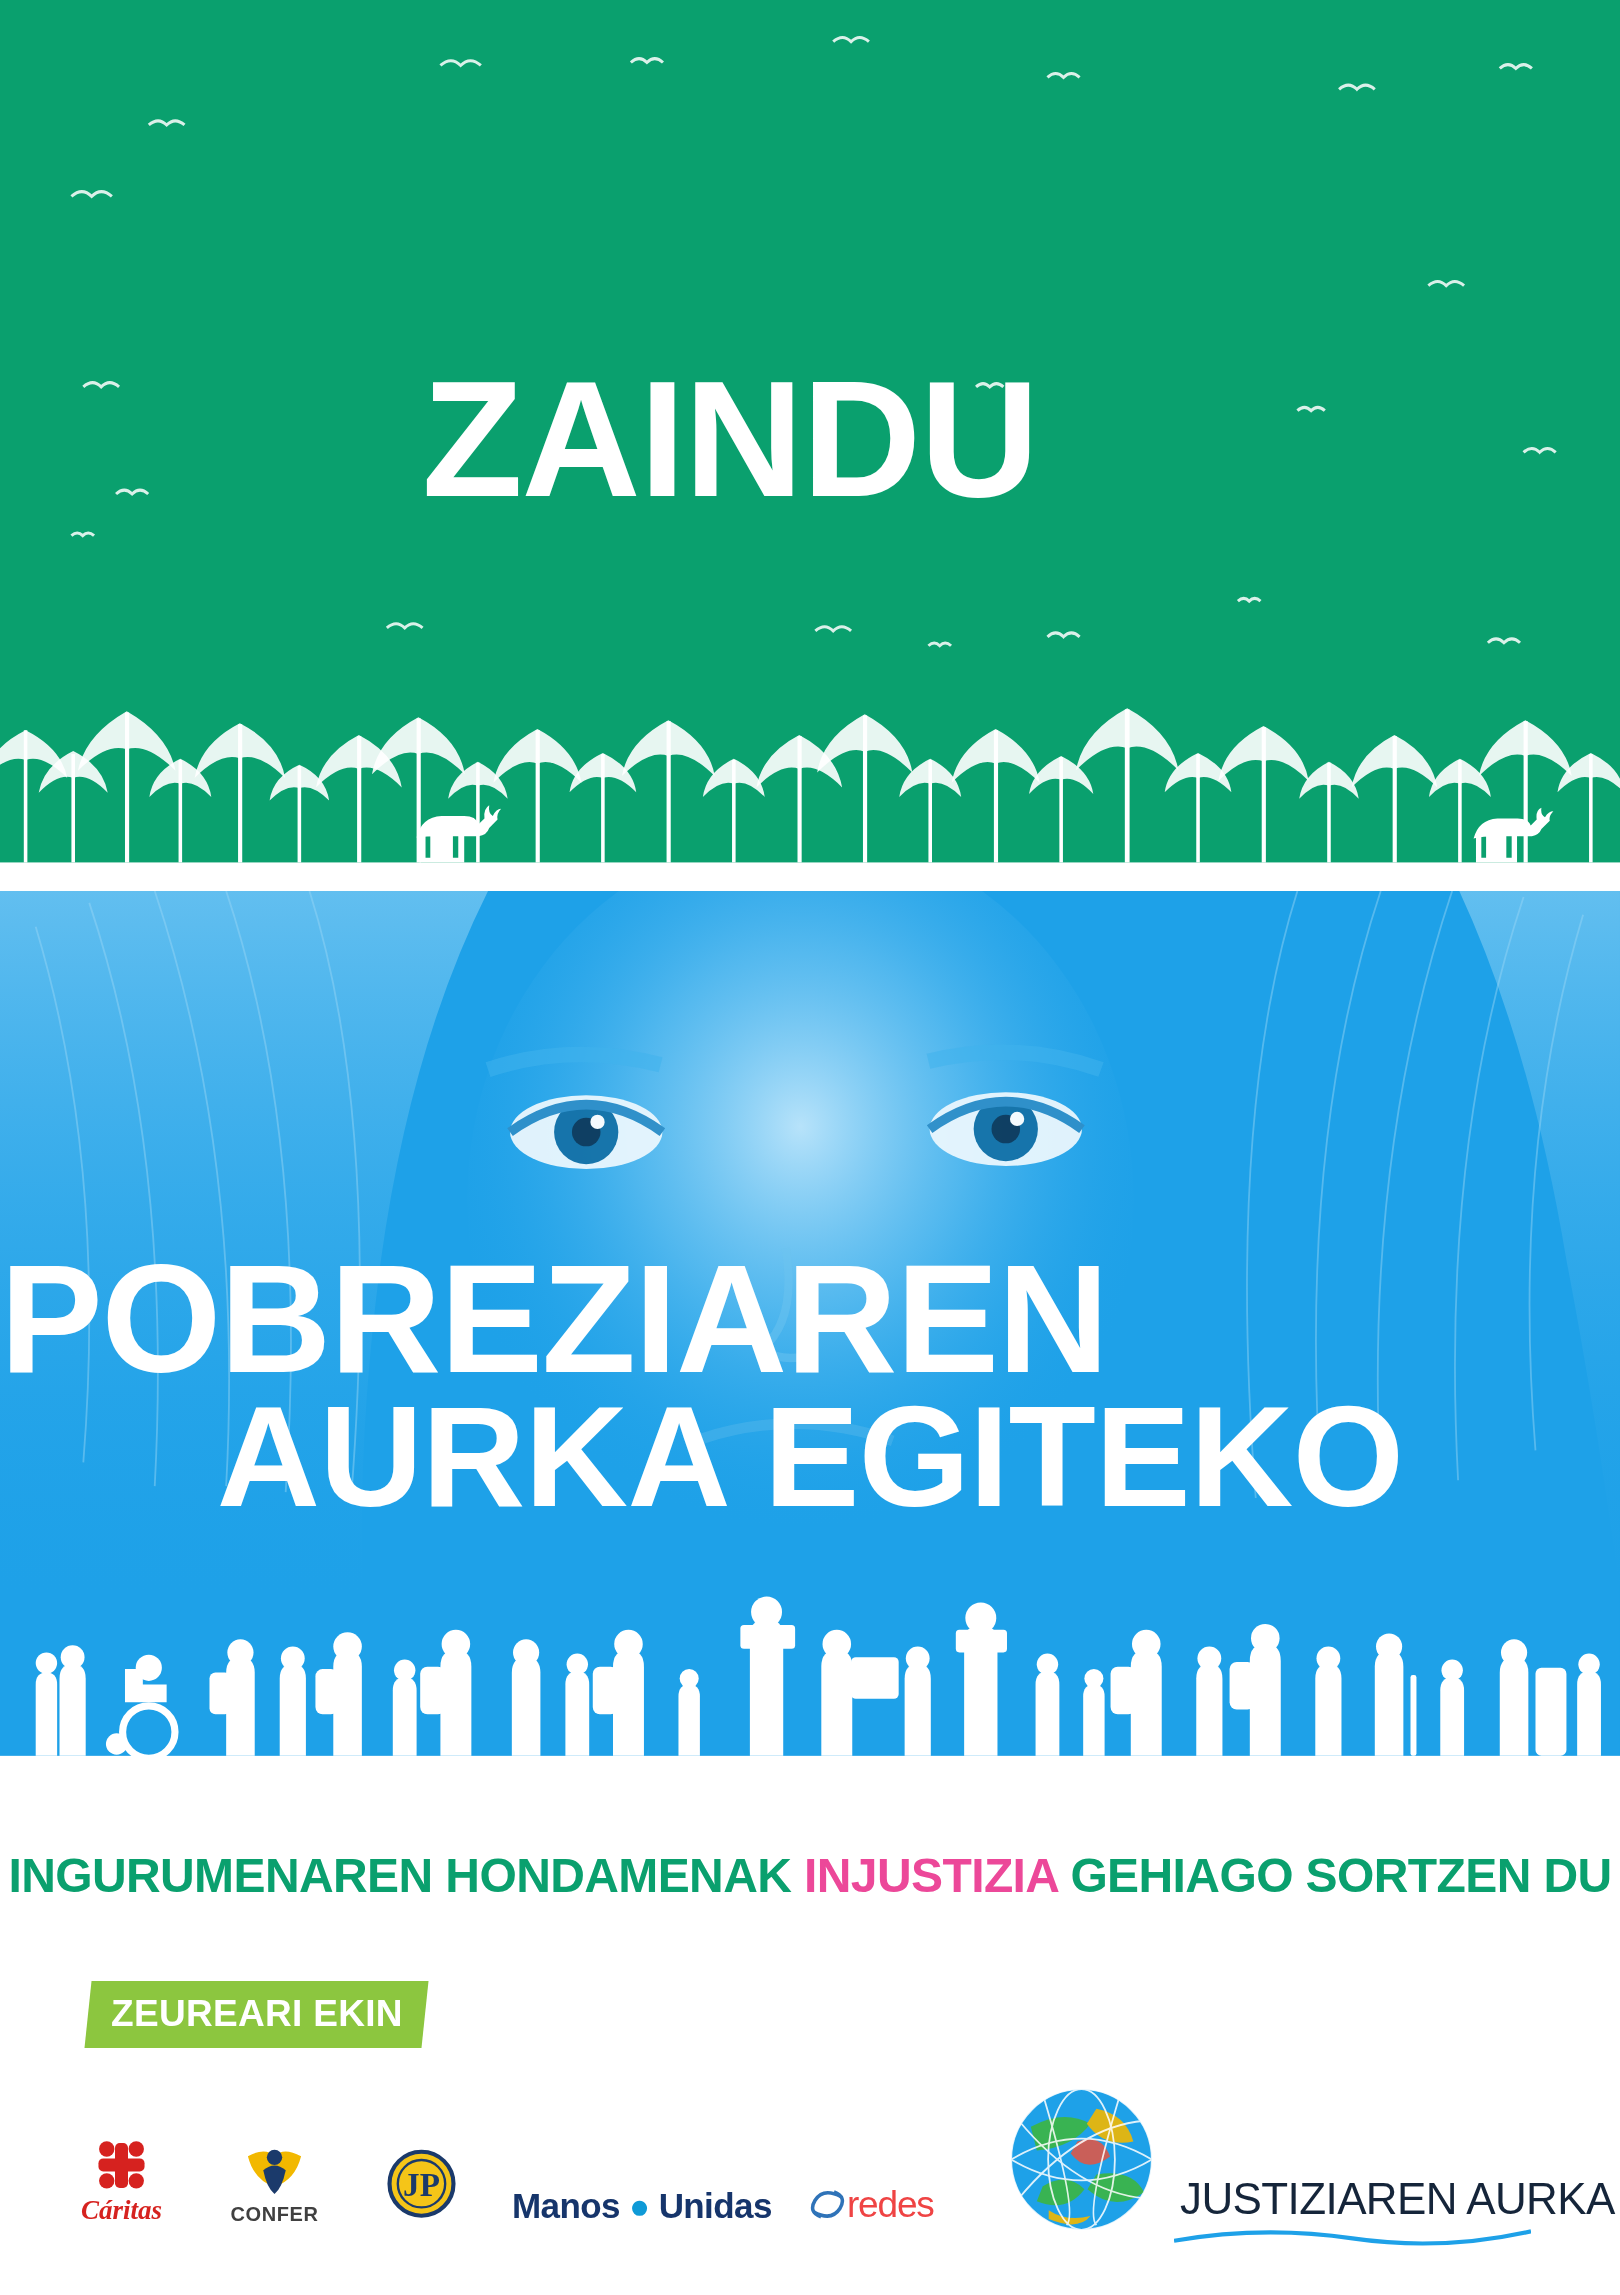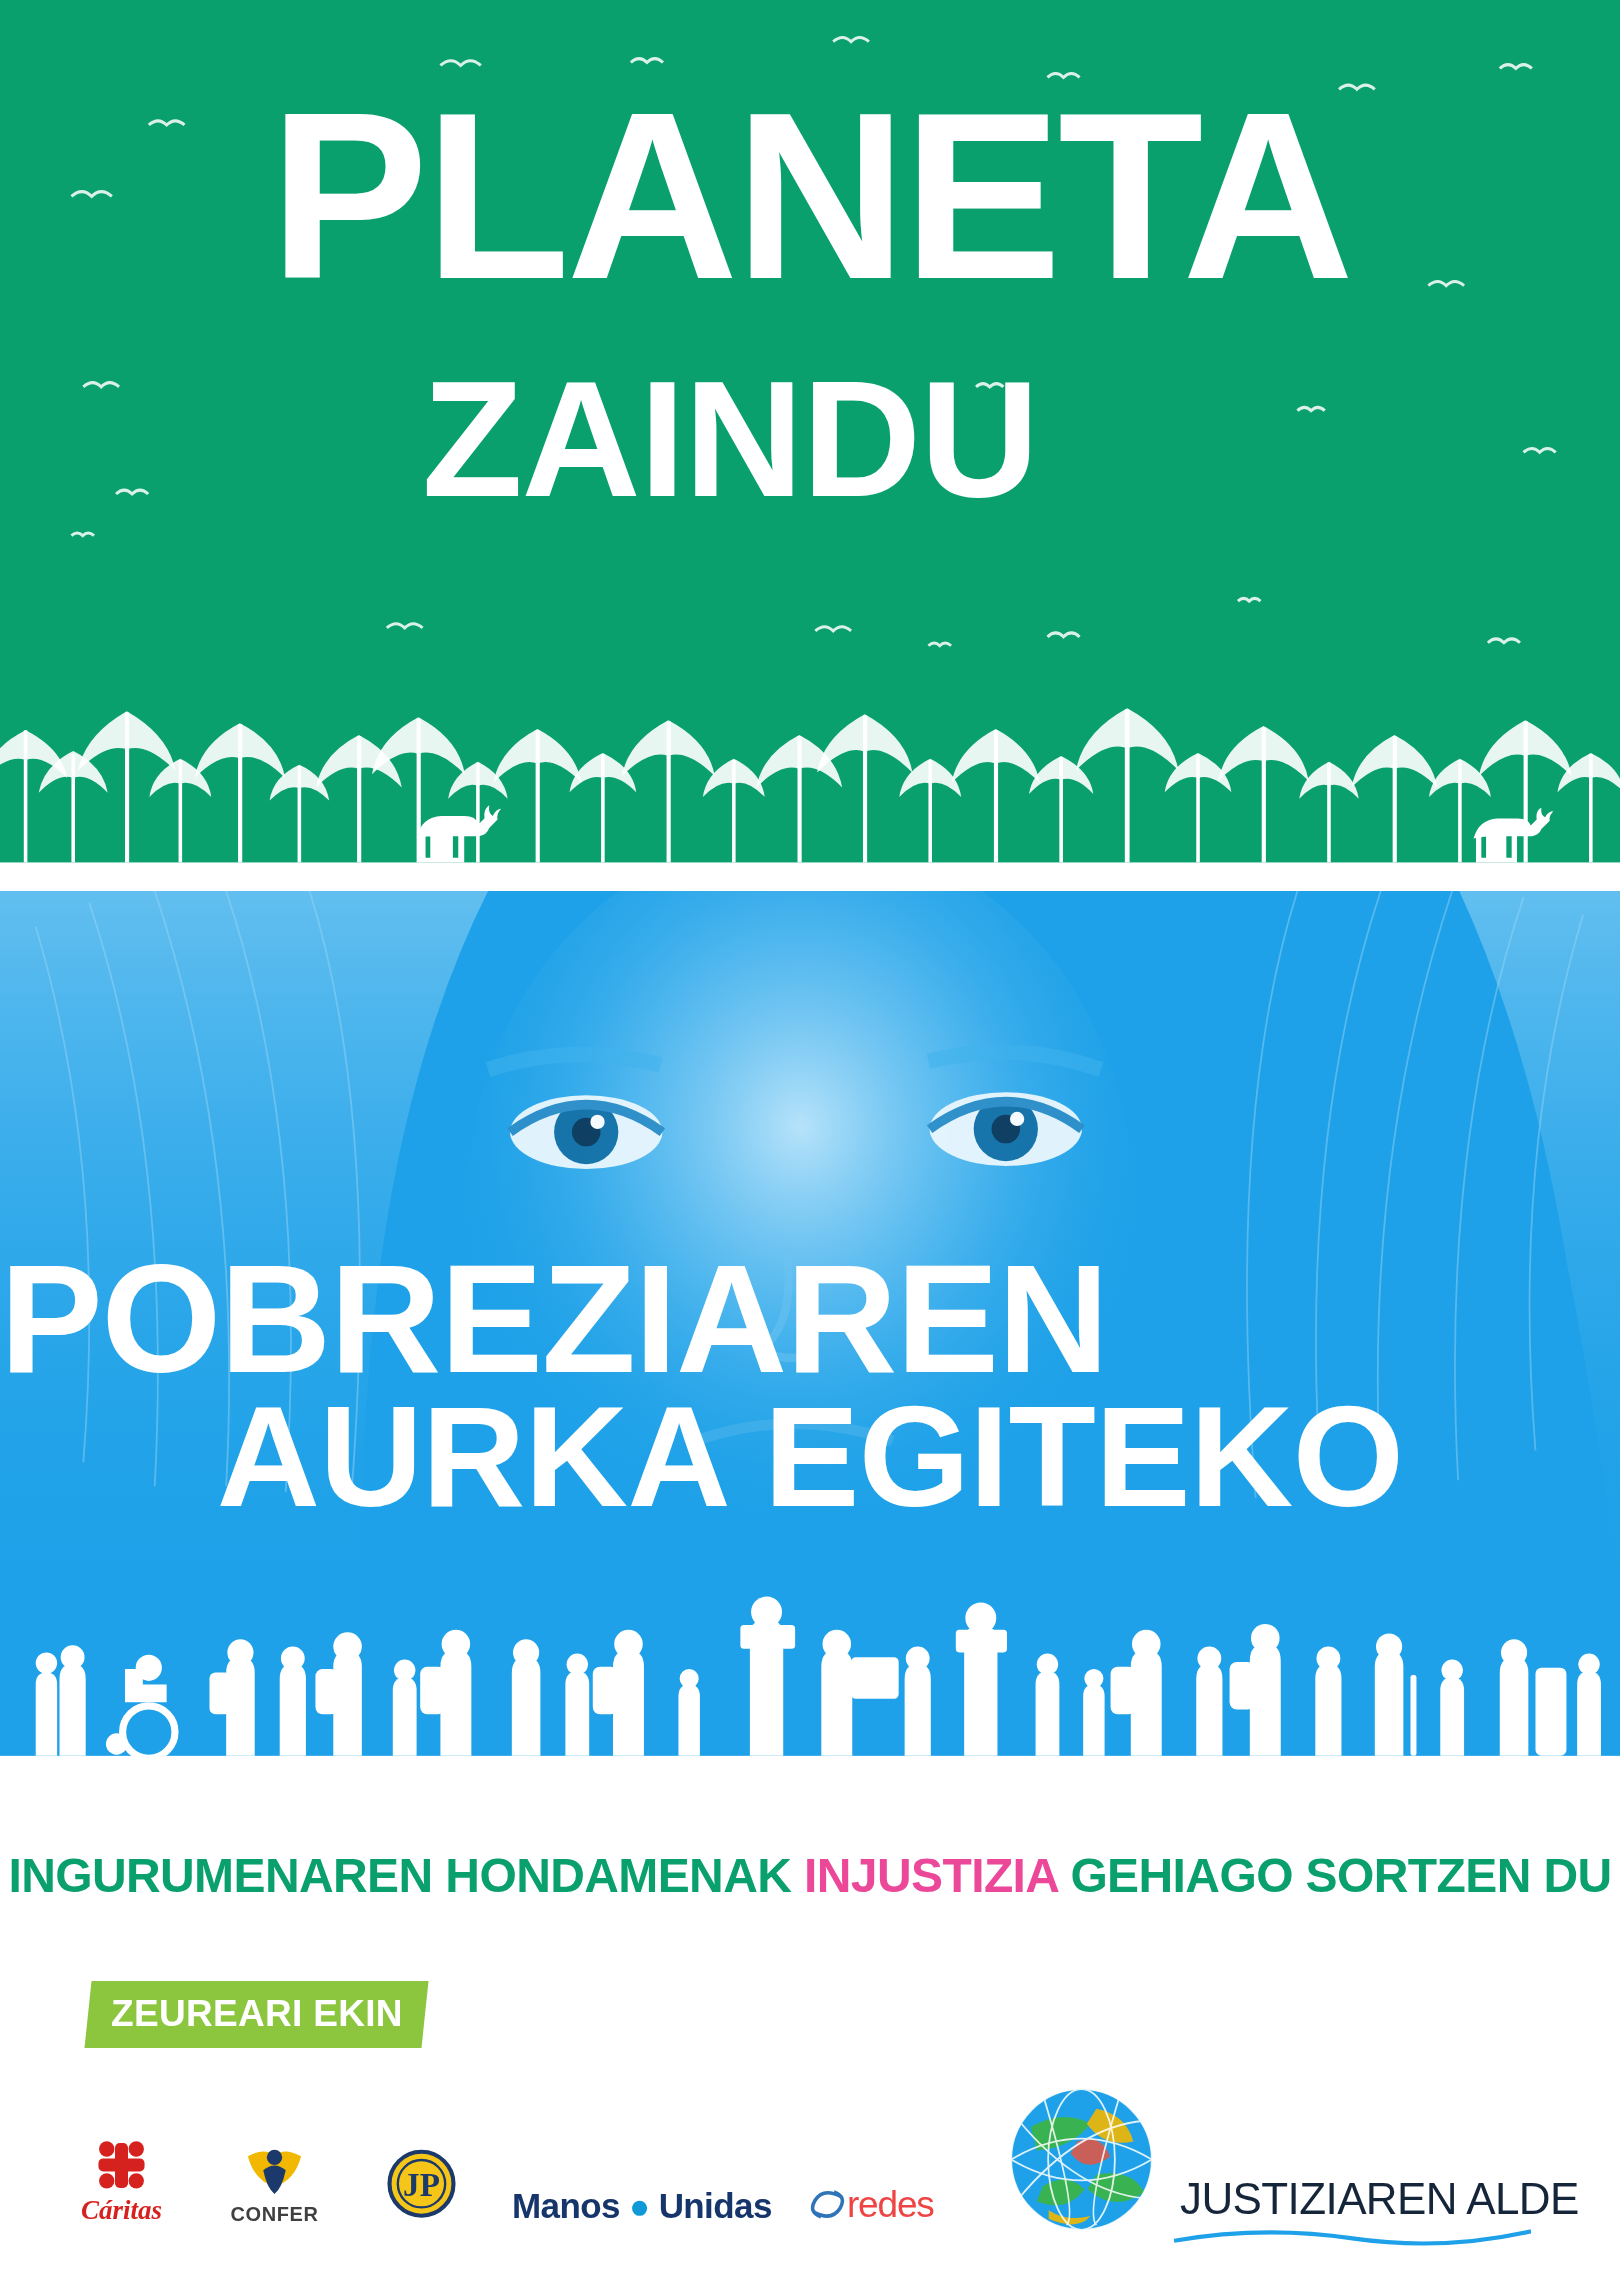--- a/index.html
+++ b/index.html
@@ -267,21 +267,20 @@
         <path d="M1640 650 q12 -11 23 0 q11 -11 23 0"></path>
         <path d="M1370 1060 q16 -14 30 0 q14 -14 30 0"></path>
         <path d="M1760 1070 q14 -13 27 0 q13 -13 27 0"></path>
         <path d="M650 1055 q16 -14 30 0 q14 -14 30 0"></path>
         <path d="M2500 1080 q14 -13 27 0 q13 -13 27 0"></path>
         <path d="M1560 1085 q10 -9 19 0 q9 -9 19 0"></path>
         <path d="M2080 1010 q10 -9 19 0 q9 -9 19 0"></path>
       </g>
     </svg>
 
-    <div class="title-planeta">PLANETA</div>
     <div class="title-zaindu">ZAINDU</div>
 
     <svg class="forest" viewBox="0 0 2722 420" preserveAspectRatio="none">
       <g fill="#ffffff">
         <rect x="0" y="372" width="2722" height="48"></rect>
         <g id="trees">
           <g>
 
             <path d="M40 372 L40 150 L46 150 L46 372 Z"></path>
             <path d="M43 150 q-60 30 -70 80 q40 -40 70 -30 q30 -10 70 30 q-10 -50 -70 -80 Z" opacity="0.9"></path>
@@ -568,21 +567,21 @@
           <path d="M7 125 q118 -70 236 0"></path>
           <path d="M7 125 q118 70 236 0"></path>
           <ellipse cx="125" cy="125" rx="56" ry="118"></ellipse>
           <path d="M20 60 q100 120 210 130"></path>
           <path d="M20 190 q100 -120 210 -130"></path>
           <path d="M60 15 q60 200 40 220"></path>
           <path d="M190 15 q-60 200 -40 220"></path>
         </g>
       </svg>
       <div class="c-line2">
-        <b>JUSTIZIAREN</b><span class="light"> ALDE</span>
+        <b>JUSTIZIAREN</b><span class="light"> AURKA</span>
       </div>
       <svg class="swoosh" width="357" height="24" viewBox="0 0 600 40">
         <path d="M0 28 q150 -26 300 -4 q150 22 300 -12" stroke="#1ea1e8" stroke-width="7" fill="none"></path>
       </svg>
     </div>
   </div>
 </div>
 
 
 </body></html>

